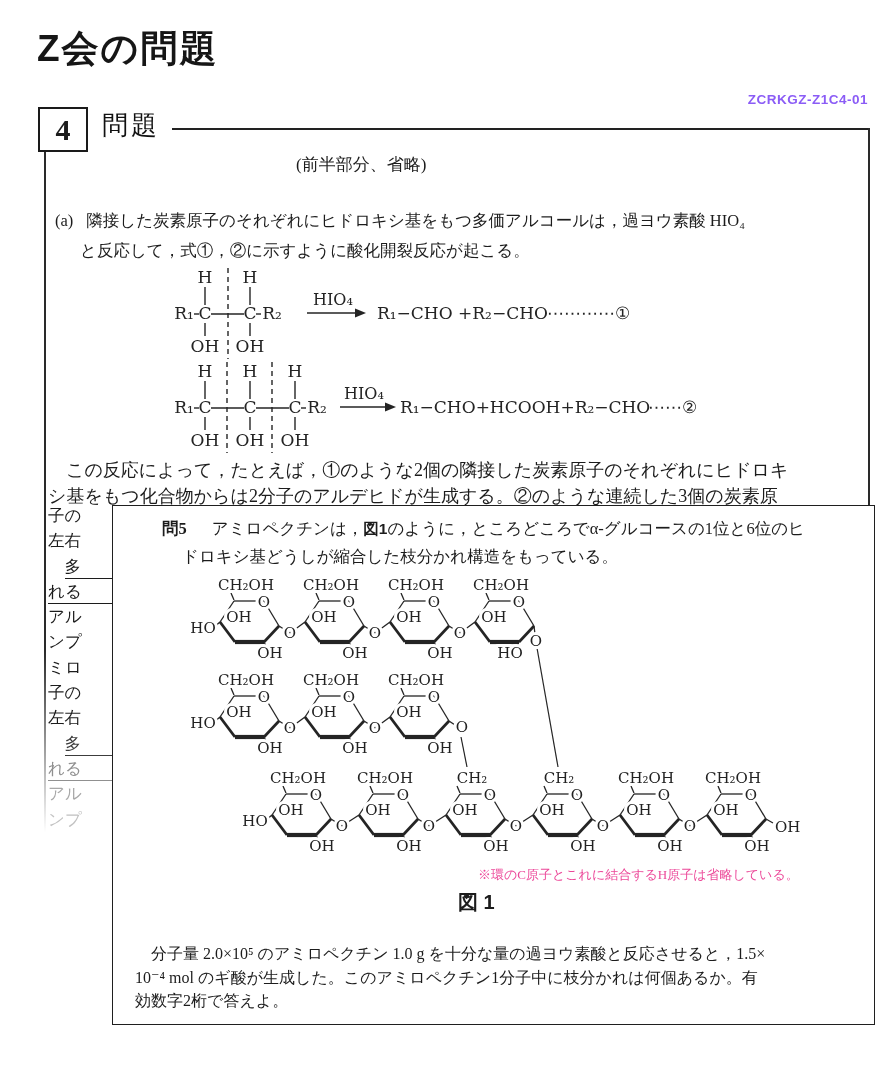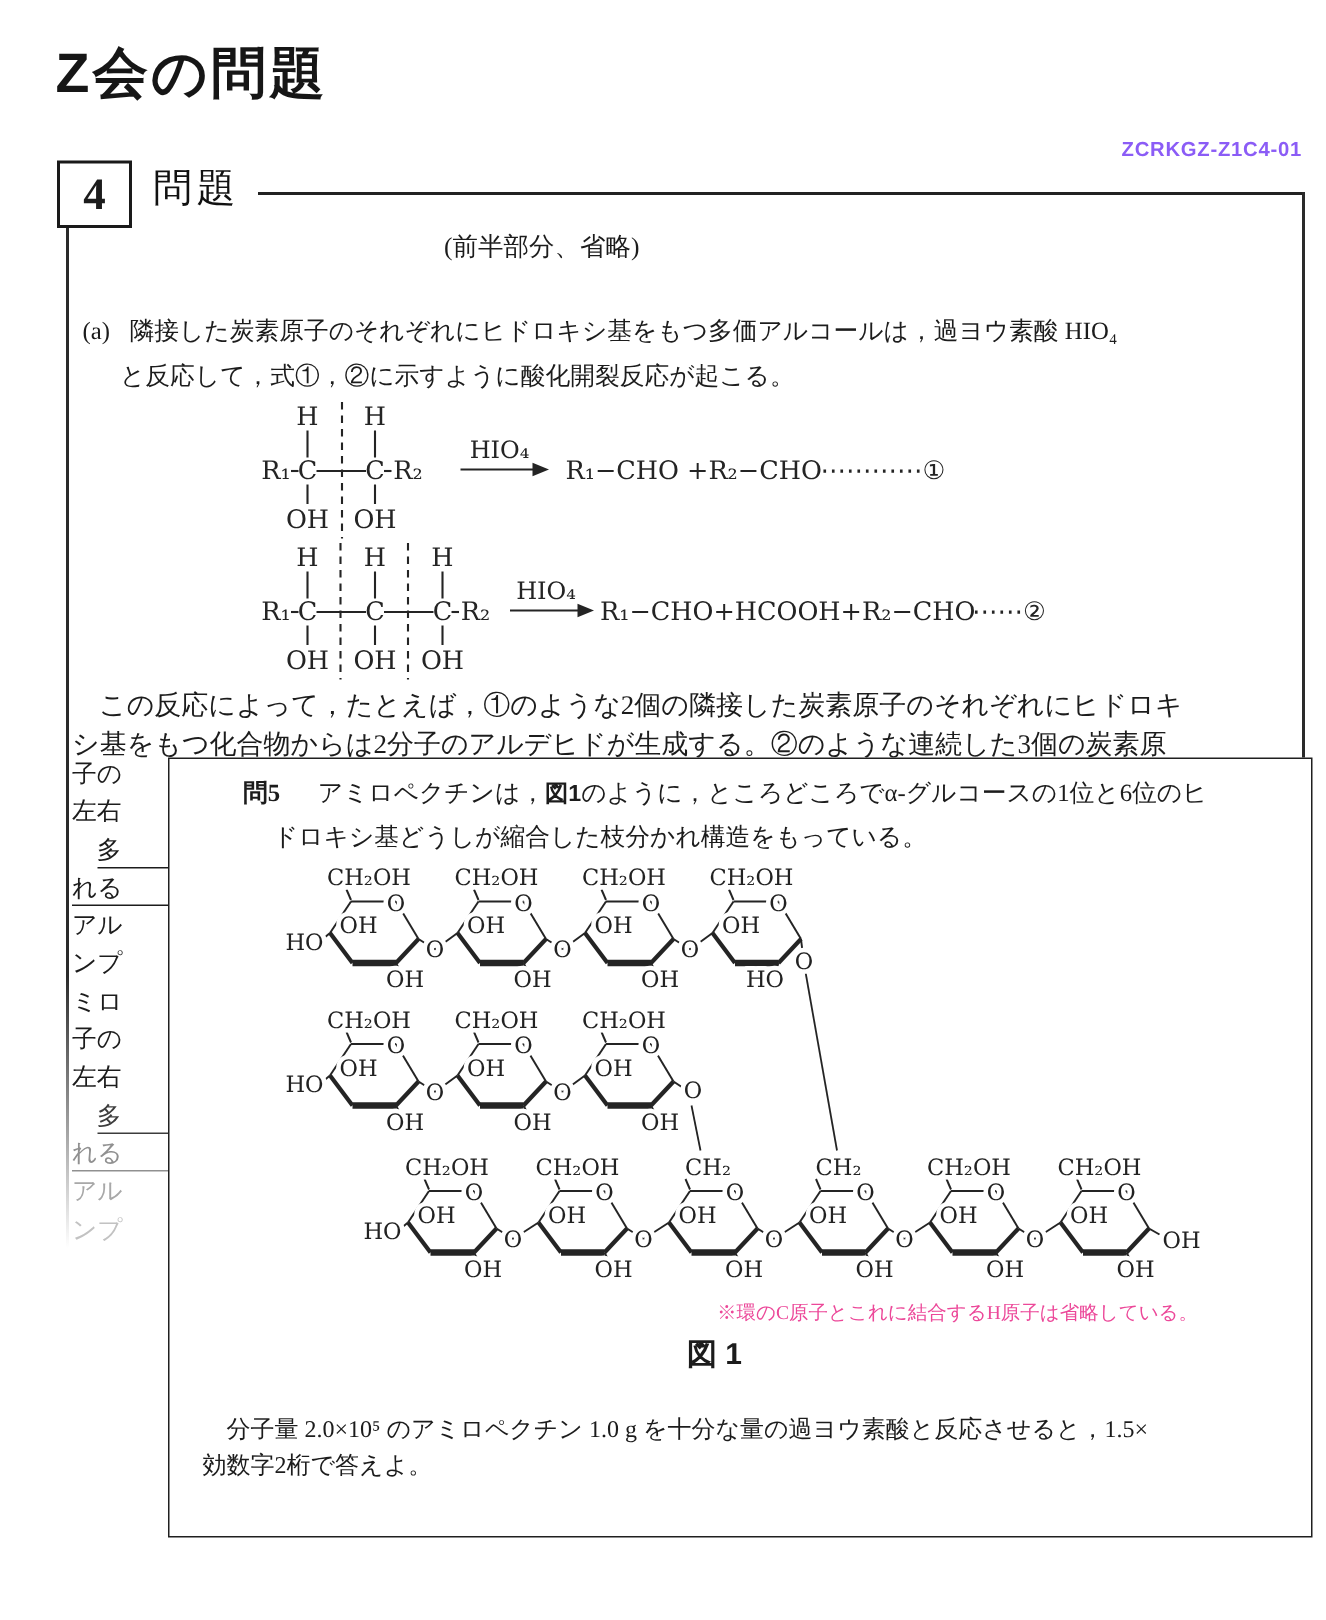--- a/index.html
+++ b/index.html
@@ -373,17 +373,18 @@
         <text x="725" y="814" text-anchor="middle" class="chem">OH</text>
         <text x="756" y="850" text-anchor="middle" class="chem">OH</text>
         <text x="774" y="831" text-anchor="start" class="chem">OH</text>
       </svg>
 
     <div class="abs fig-note">※環のC原子とこれに結合するH原子は省略している。</div>
     <div class="abs fig-caption">図 1</div>
 
     <div class="abs q5q">
         <div class="tline">　分子量 2.0×10⁵ のアミロペクチン 1.0 g を十分な量の過ヨウ素酸と反応させると，1.5×</div>
+        <div class="tline">10⁻⁴ mol のギ酸が生成した。このアミロペクチン1分子中に枝分かれは何個あるか。有</div>
         <div class="tline">効数字2桁で答えよ。</div>
       </div>
   </div>
 
 </div>
 
 </body></html>

